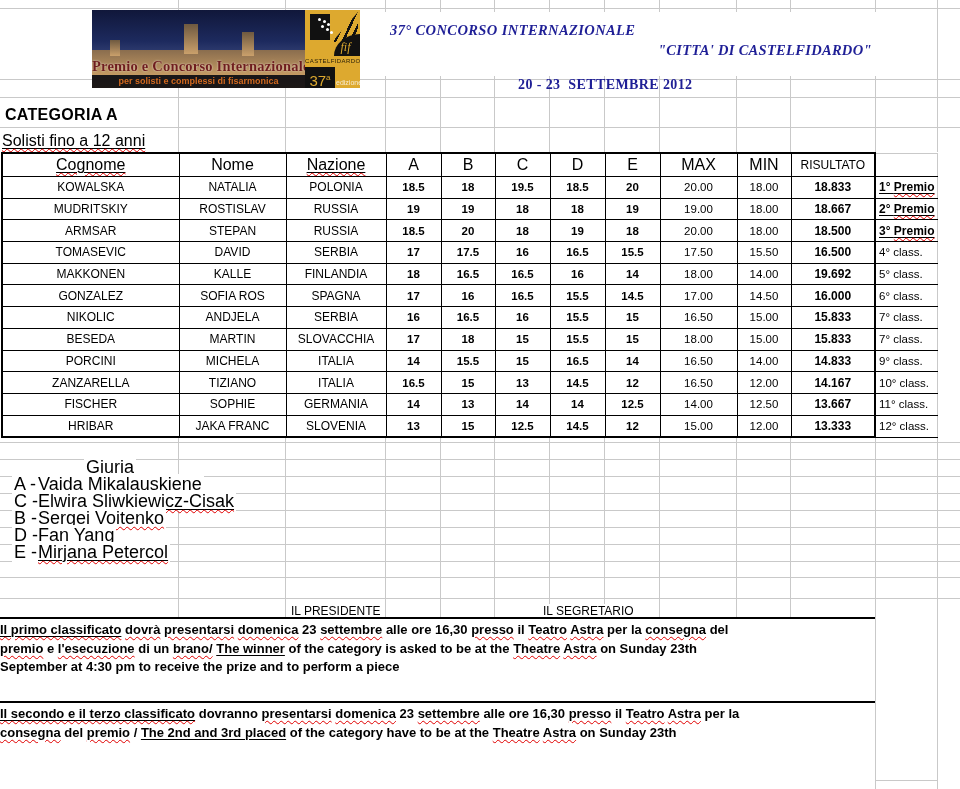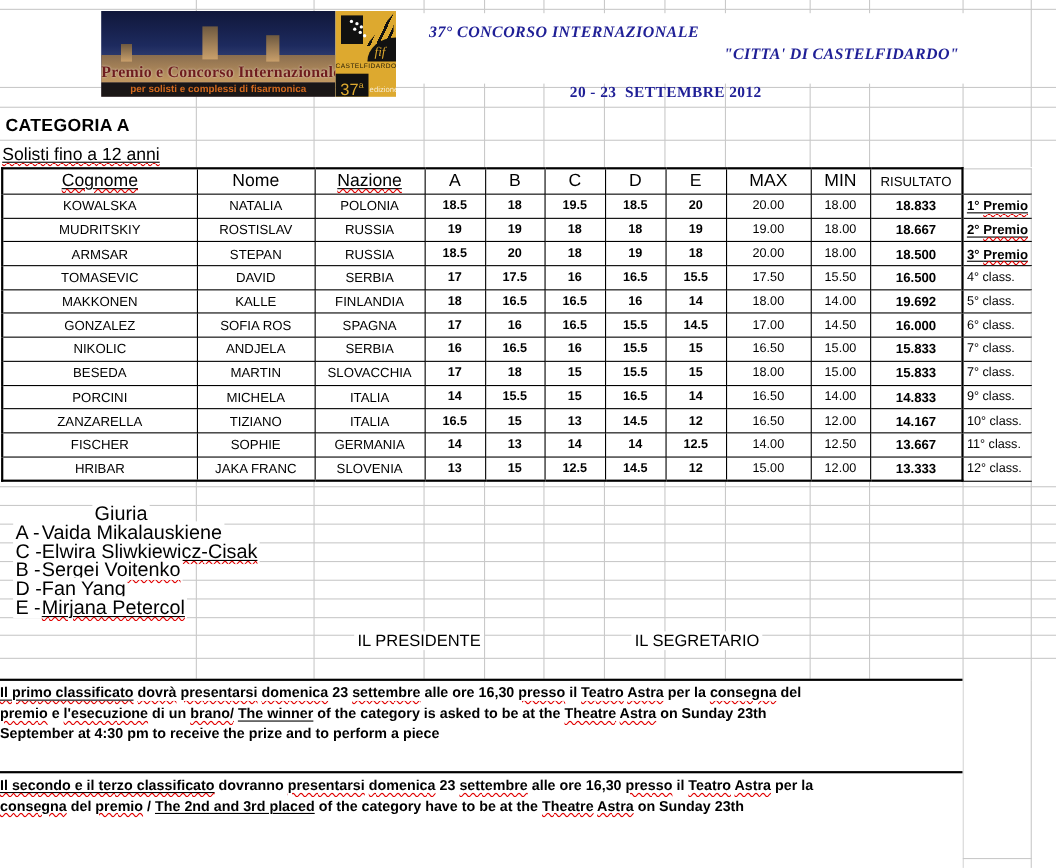--- a/index.html
+++ b/index.html
@@ -64,21 +64,21 @@
   #results tr:last-child td.rank{border-bottom:1px solid #000;}
   #results .rank .premio{font-weight:bold;font-size:12px;}
   
   #jury{position:absolute;left:0;top:459px;width:300px;z-index:3;font-size:18px;padding-left:12px;}
   .jrow{height:17px;line-height:17px;}
   #jury-title-row{text-align:left;}
   #jury-title-row .whitebg{margin-left:72px;padding:0 2px;}
   .jletter{display:inline-block;width:24px;}
   .jtext{padding:0 2px;}
   
-  .sig{position:absolute;top:574px;z-index:3;font-size:15px;background:#fff;padding:0 3px;margin-left:34px;}
+  .sig{position:absolute;top:604px;z-index:3;font-size:12px;background:#fff;padding:0 3px;}
   #sig-president{left:288px;}
   #sig-secretary{left:540px;}
   
   .note{position:absolute;left:0;width:875px;background:#fff;z-index:3;border-top:2px solid #000;
         font-size:13px;font-weight:bold;padding-top:2px;}
   #note1{top:617px;height:82px;}
   #note2{top:701px;height:86px;}
   .nline{white-space:nowrap;line-height:18.5px;}
 </style>
 </head>

